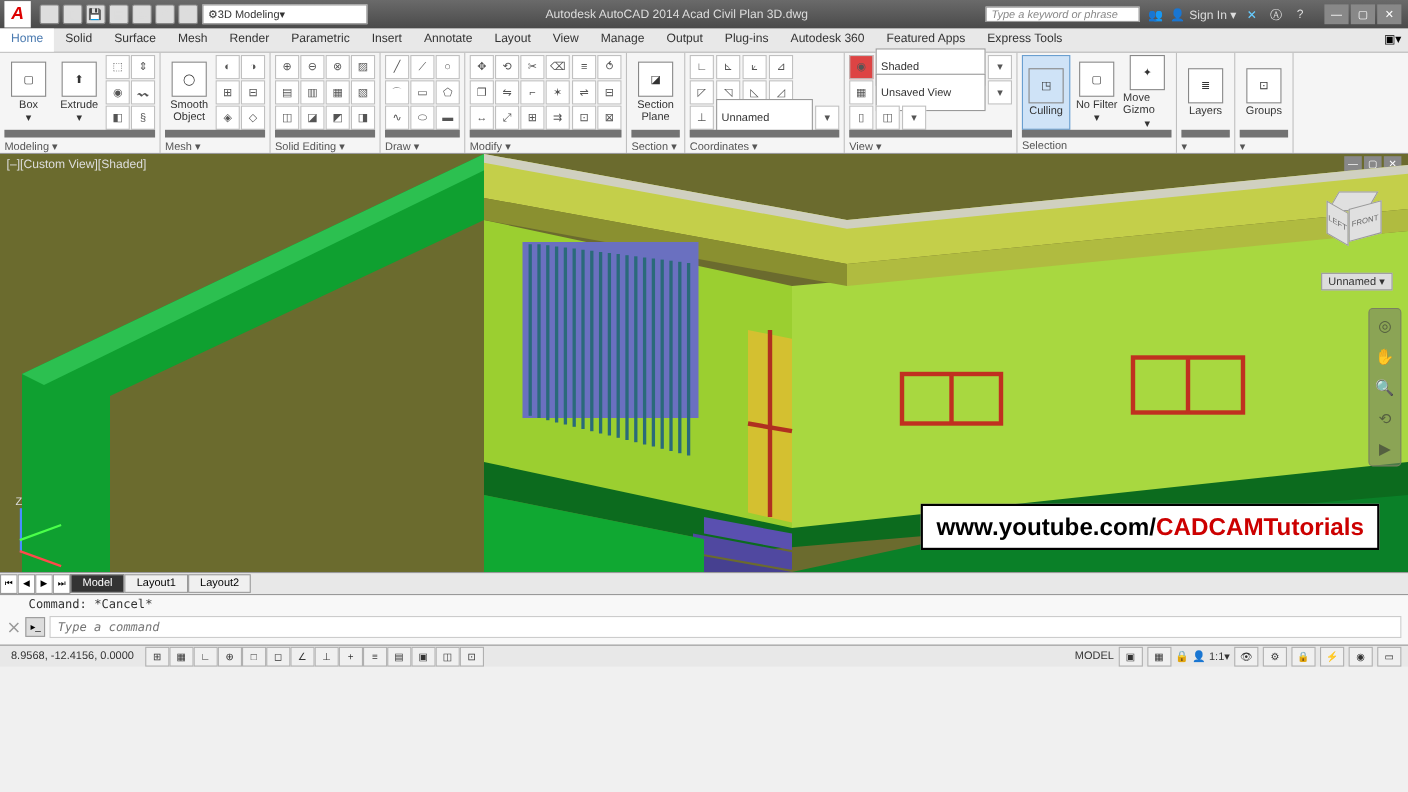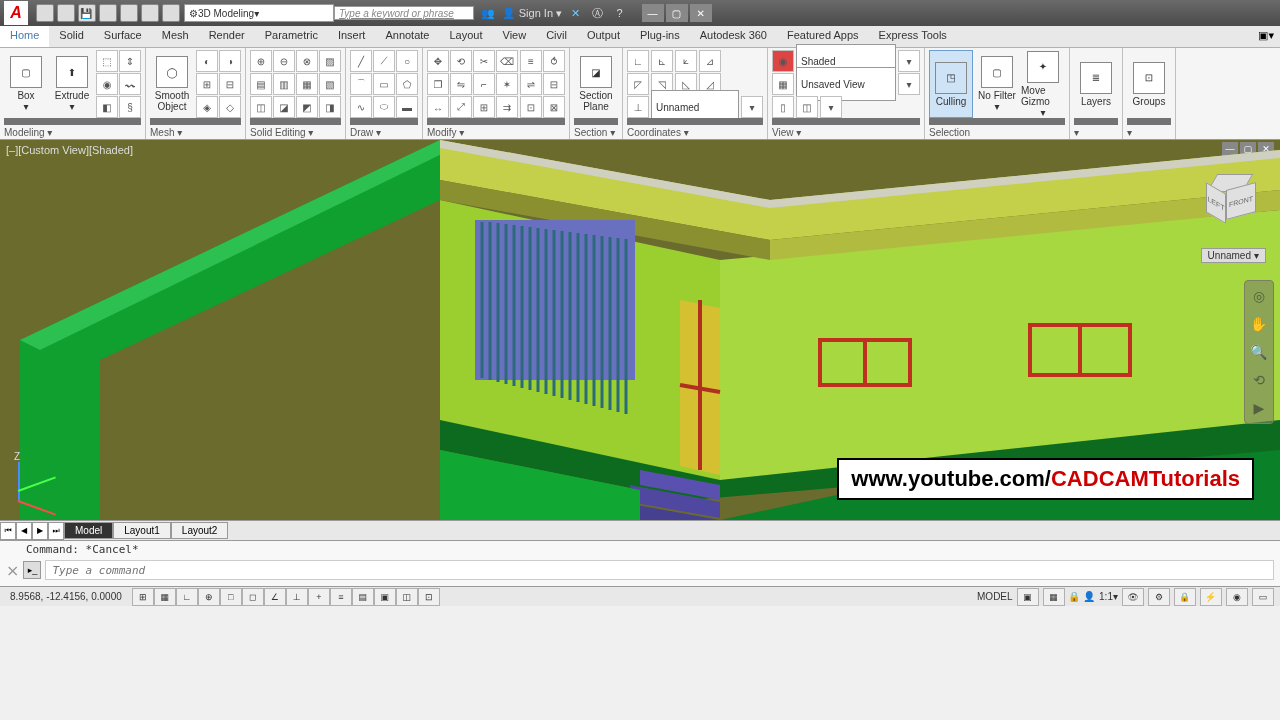--- a/index.html
+++ b/index.html
@@ -5,21 +5,21 @@
 * { margin:0; padding:0; box-sizing:border-box; font-family:"Segoe UI",Tahoma,sans-serif; }
 body { width:1280px; height:720px; overflow:hidden; background:#f0f0f0; position:relative; }
 
 
 .titlebar { height:26px; background:linear-gradient(#6a6a6a,#4a4a4a); display:flex; align-items:center; font-size:11px; color:#ddd; }
 .titlebar .logo { width:24px; height:24px; background:#fff; margin:0 4px; display:flex; align-items:center; justify-content:center; color:#d00; font-weight:bold; font-size:16px; font-style:italic; }
 .qat { display:flex; gap:3px; align-items:center; padding:0 4px; }
 .qat-btn { width:18px; height:18px; background:#ddd; border:1px solid #888; border-radius:2px; display:flex; align-items:center; justify-content:center; font-size:10px; }
 .workspace-dd { background:#fff; border:1px solid #999; height:18px; width:150px; display:flex; align-items:center; padding:0 4px; font-size:10px; color:#333; }
 .title-center { flex:1; text-align:center; font-size:11px; }
-.title-search { width:140px; height:14px; background:#fff; border:1px solid #999; display:flex; align-items:center; padding:0 4px; font-size:10px; color:#888; font-style:italic;text-decoration:underline; }
+.title-search { width:140px; height:14px; background:#fff; border:1px solid #999; display:flex; align-items:center; padding:0 4px; font-size:10px; color:#888; font-style:italic; }
 .title-right { display:flex; gap:6px; align-items:center; padding:0 6px; }
 .title-icon { width:16px; height:16px; display:flex; align-items:center; justify-content:center; }
 .win-controls { display:flex; gap:2px; margin-left:8px; }
 .win-btn { width:22px; height:18px; background:#888; display:flex; align-items:center; justify-content:center; color:#fff; font-size:10px; }
 
 
 .ribbon-tabs { height:22px; background:#e8e8e8; border-bottom:1px solid #b0b0b0; display:flex; font-size:11px; }
 .ribbon-tab { padding:3px 10px; cursor:pointer; color:#333; }
 .ribbon-tab.active { background:#fff; color:#4a7ab0; }
 
@@ -98,20 +98,21 @@
   <div class="qat">
     <div class="qat-btn">▫</div>
     <div class="qat-btn">▯</div>
     <div class="qat-btn">💾</div>
     <div class="qat-btn">▤</div>
     <div class="qat-btn">⎙</div>
     <div class="qat-btn">↶</div>
     <div class="qat-btn">↷</div>
   </div>
   <div class="workspace-dd">⚙ <span>3D Modeling</span> ▾</div>
+  <div class="title-center">Autodesk AutoCAD 2014   Acad Civil Plan 3D.dwg</div>
   <div class="title-search">Type a keyword or phrase</div>
   <div class="title-right">
     <div class="title-icon">👥</div>
     <div>👤 <span>Sign In</span> ▾</div>
     <div class="title-icon" style="color:#6cf">✕</div>
     <div class="title-icon">Ⓐ</div>
     <div class="title-icon">?</div>
     <div class="win-controls">
       <div class="win-btn">—</div>
       <div class="win-btn">▢</div>
@@ -124,21 +125,21 @@
   <div class="ribbon-tab active">Home</div>
   <div class="ribbon-tab">Solid</div>
   <div class="ribbon-tab">Surface</div>
   <div class="ribbon-tab">Mesh</div>
   <div class="ribbon-tab">Render</div>
   <div class="ribbon-tab">Parametric</div>
   <div class="ribbon-tab">Insert</div>
   <div class="ribbon-tab">Annotate</div>
   <div class="ribbon-tab">Layout</div>
   <div class="ribbon-tab">View</div>
-  <div class="ribbon-tab">Civil</div>
+  <div class="ribbon-tab">Manage</div>
   <div class="ribbon-tab">Output</div>
   <div class="ribbon-tab">Plug-ins</div>
   <div class="ribbon-tab">Autodesk 360</div>
   <div class="ribbon-tab">Featured Apps</div>
   <div class="ribbon-tab">Express Tools</div>
   <div style="margin-left:auto;padding:3px 6px">▣▾</div>
 </div>
 
 <div class="ribbon">
 

